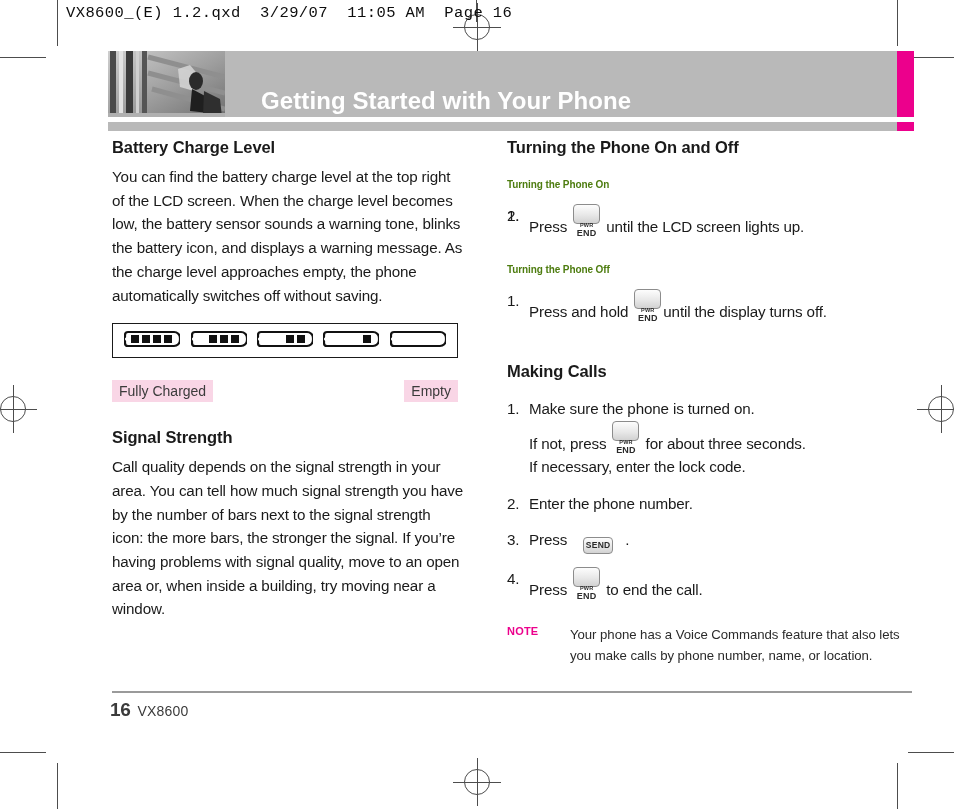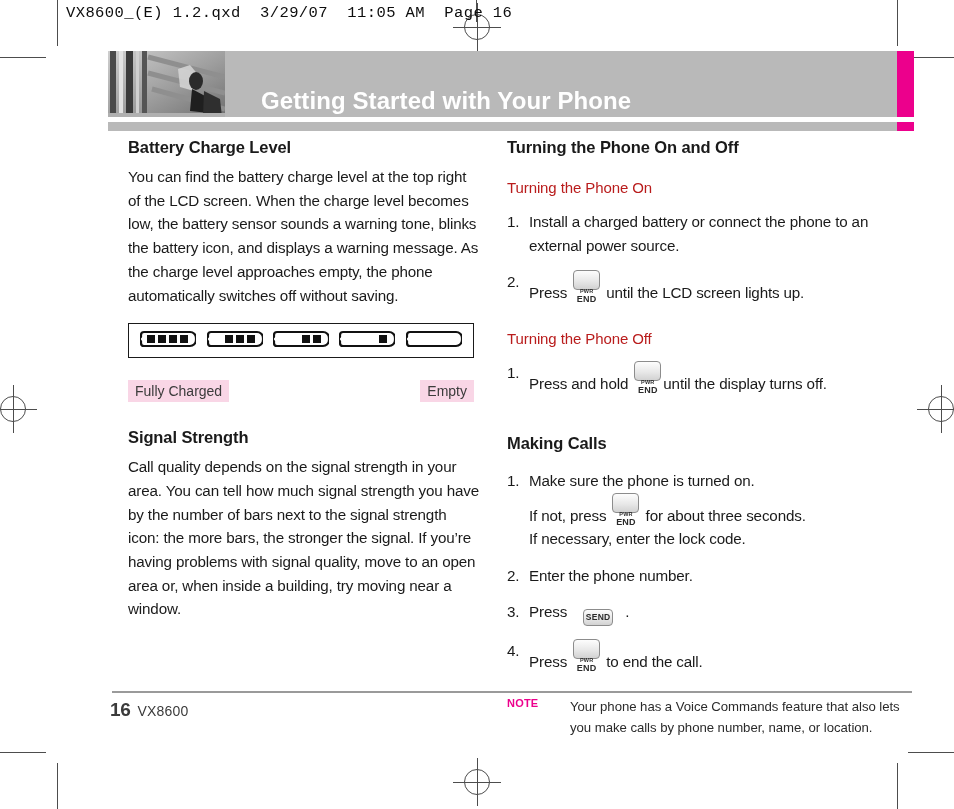--- a/index.html
+++ b/index.html
@@ -131,35 +131,35 @@
     width: 17px;
     height: 9px;
     background: #ec008c;
   }
 
   
   .col {
     position: absolute;
     top: 138px;
   }
-  .col-left  { left: 128px; width: 352px; }
+  .col-left  { left: 112px; width: 352px; }
   .col-right { left: 507px; width: 406px; }
 
   h2.sec {
     margin: 0 0 8px 0;
     font-size: 16.5px;
     font-weight: bold;
     color: #1a1a1a;
     letter-spacing: -0.1px;
   }
   h3.sub {
     margin: 0 0 10px 0;
-    font-size: 15px;
-    font-weight: normal;
-    color: #b91c1c;
+    font-size: 10px;
+    font-weight: bold;
+    color: #4d7c0f;
     letter-spacing: -0.1px;
   }
   p.body {
     margin: 0;
     font-size: 15.2px;
     line-height: 23.7px;
     color: #1a1a1a;
     letter-spacing: -0.15px;
   }
 
@@ -430,21 +430,21 @@
   </div>
 
   <div class="col col-right">
 
     <h2 class="sec" style="margin-bottom:22px;">Turning the Phone On and Off</h2>
 
     <h3 class="sub" style="margin-bottom:14px;">Turning the Phone On</h3>
 
     <ol class="steps">
       <li>
-        <span class="num">1.</span><span>Install a charged battery or connect the phone to an external power source.</span>
+        <span class="num">1.</span>
       </li>
       <li>
         <span class="num">2.</span><span>Press</span>
         <span class="keycap two-line"><span class="k-top">PWR</span><span class="k-bot">END</span></span>
         <span>until the LCD screen lights up.</span>
       </li>
     </ol>
 
     <div class="gap-sm"></div>
 

